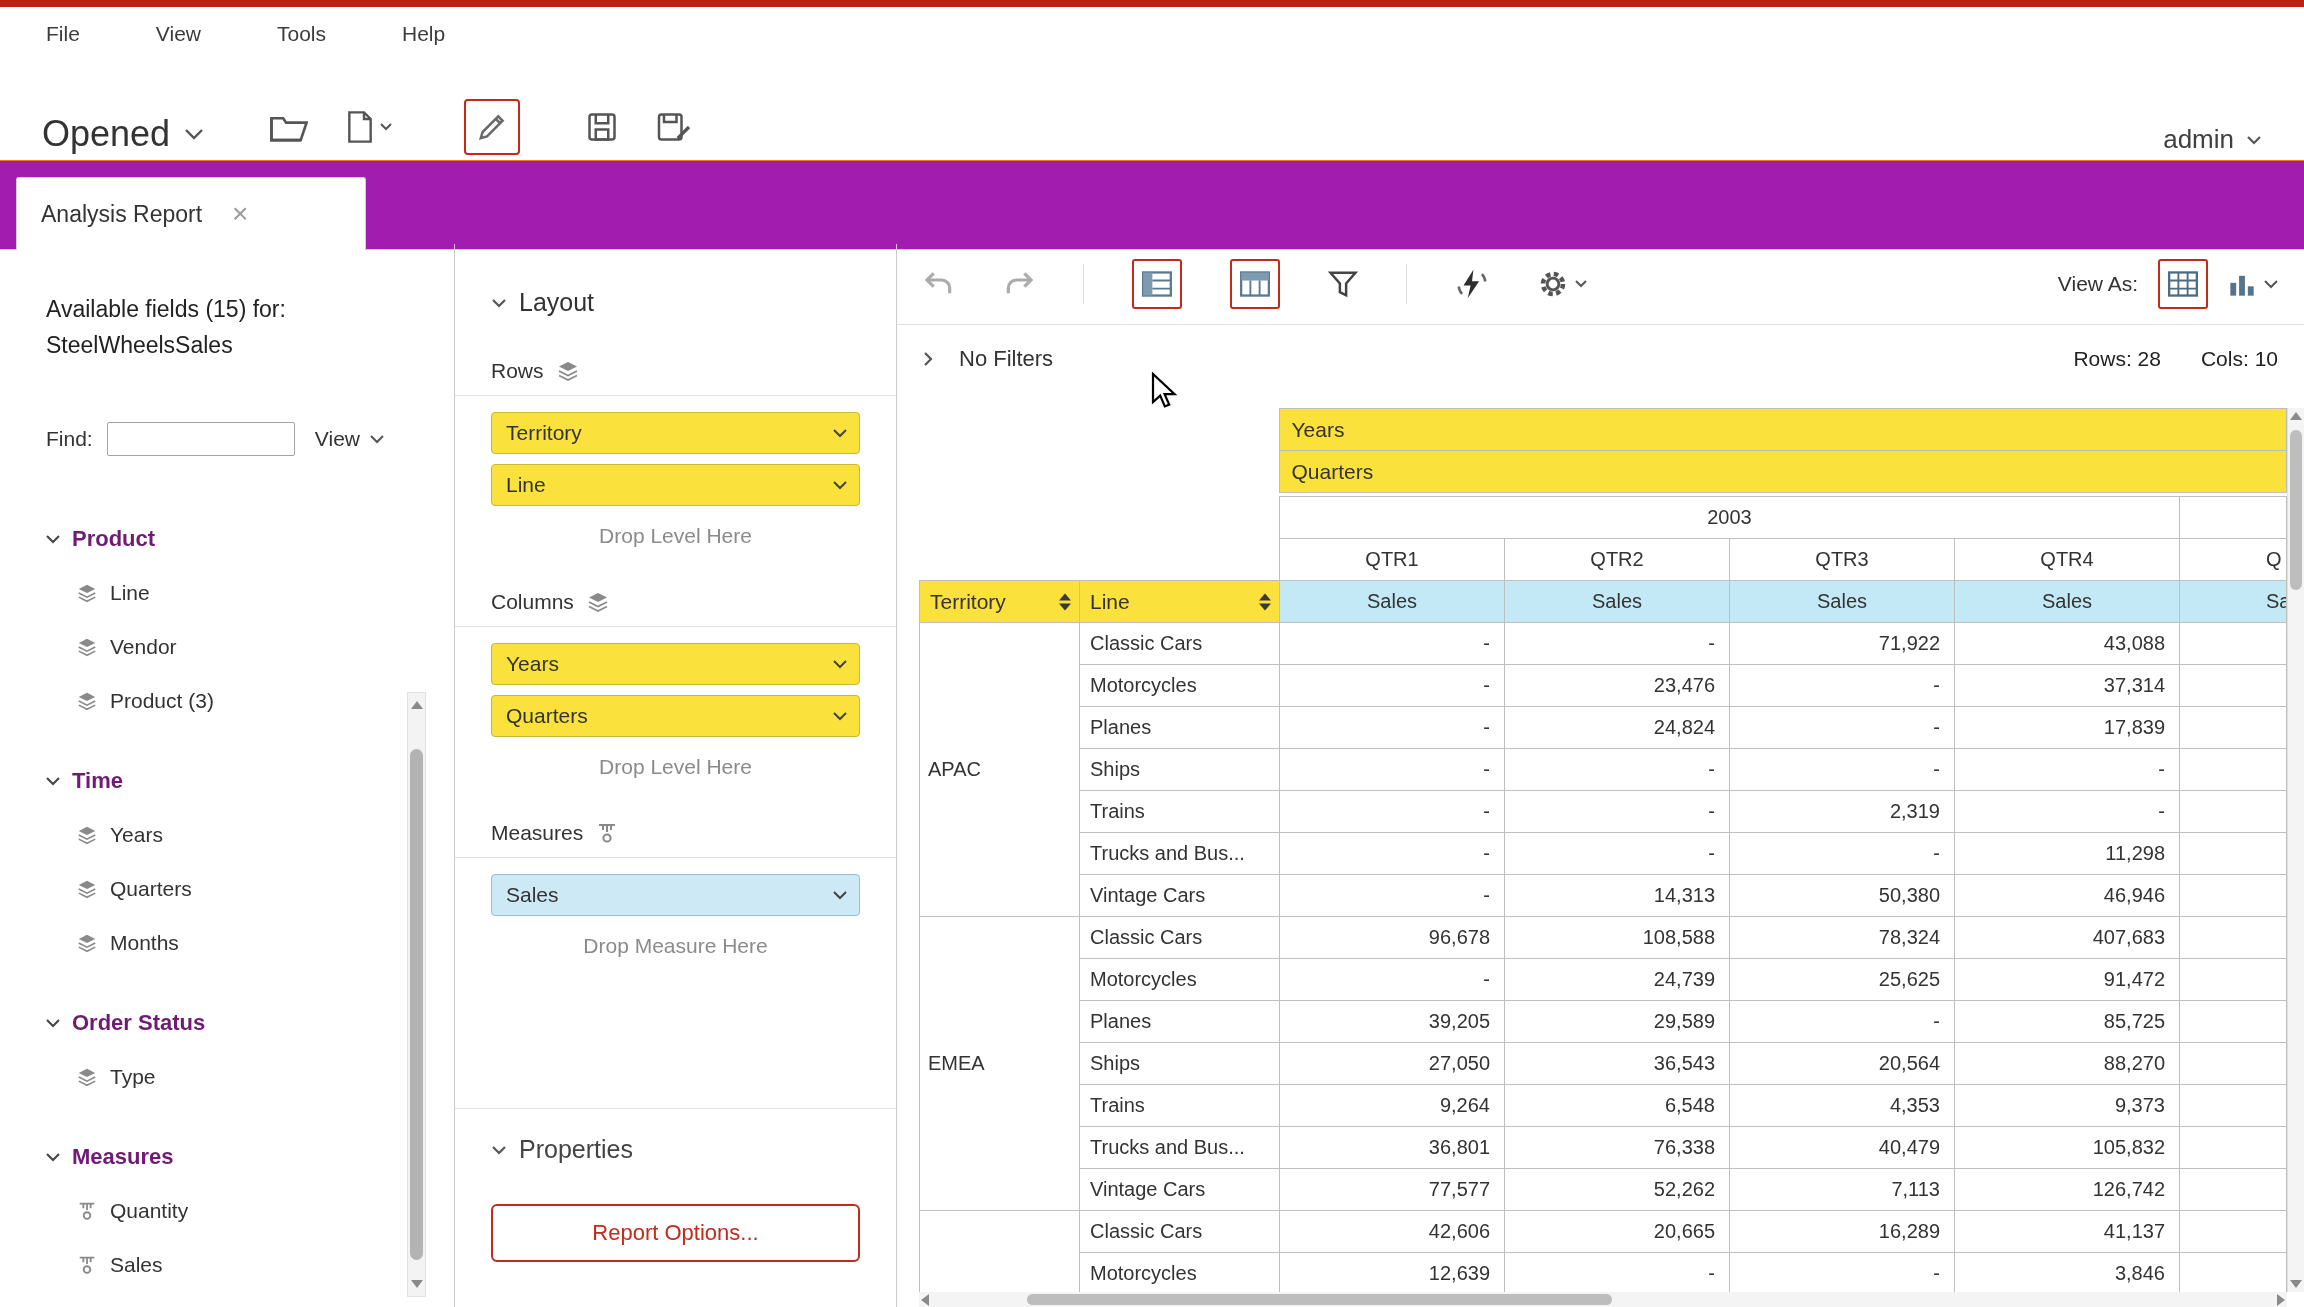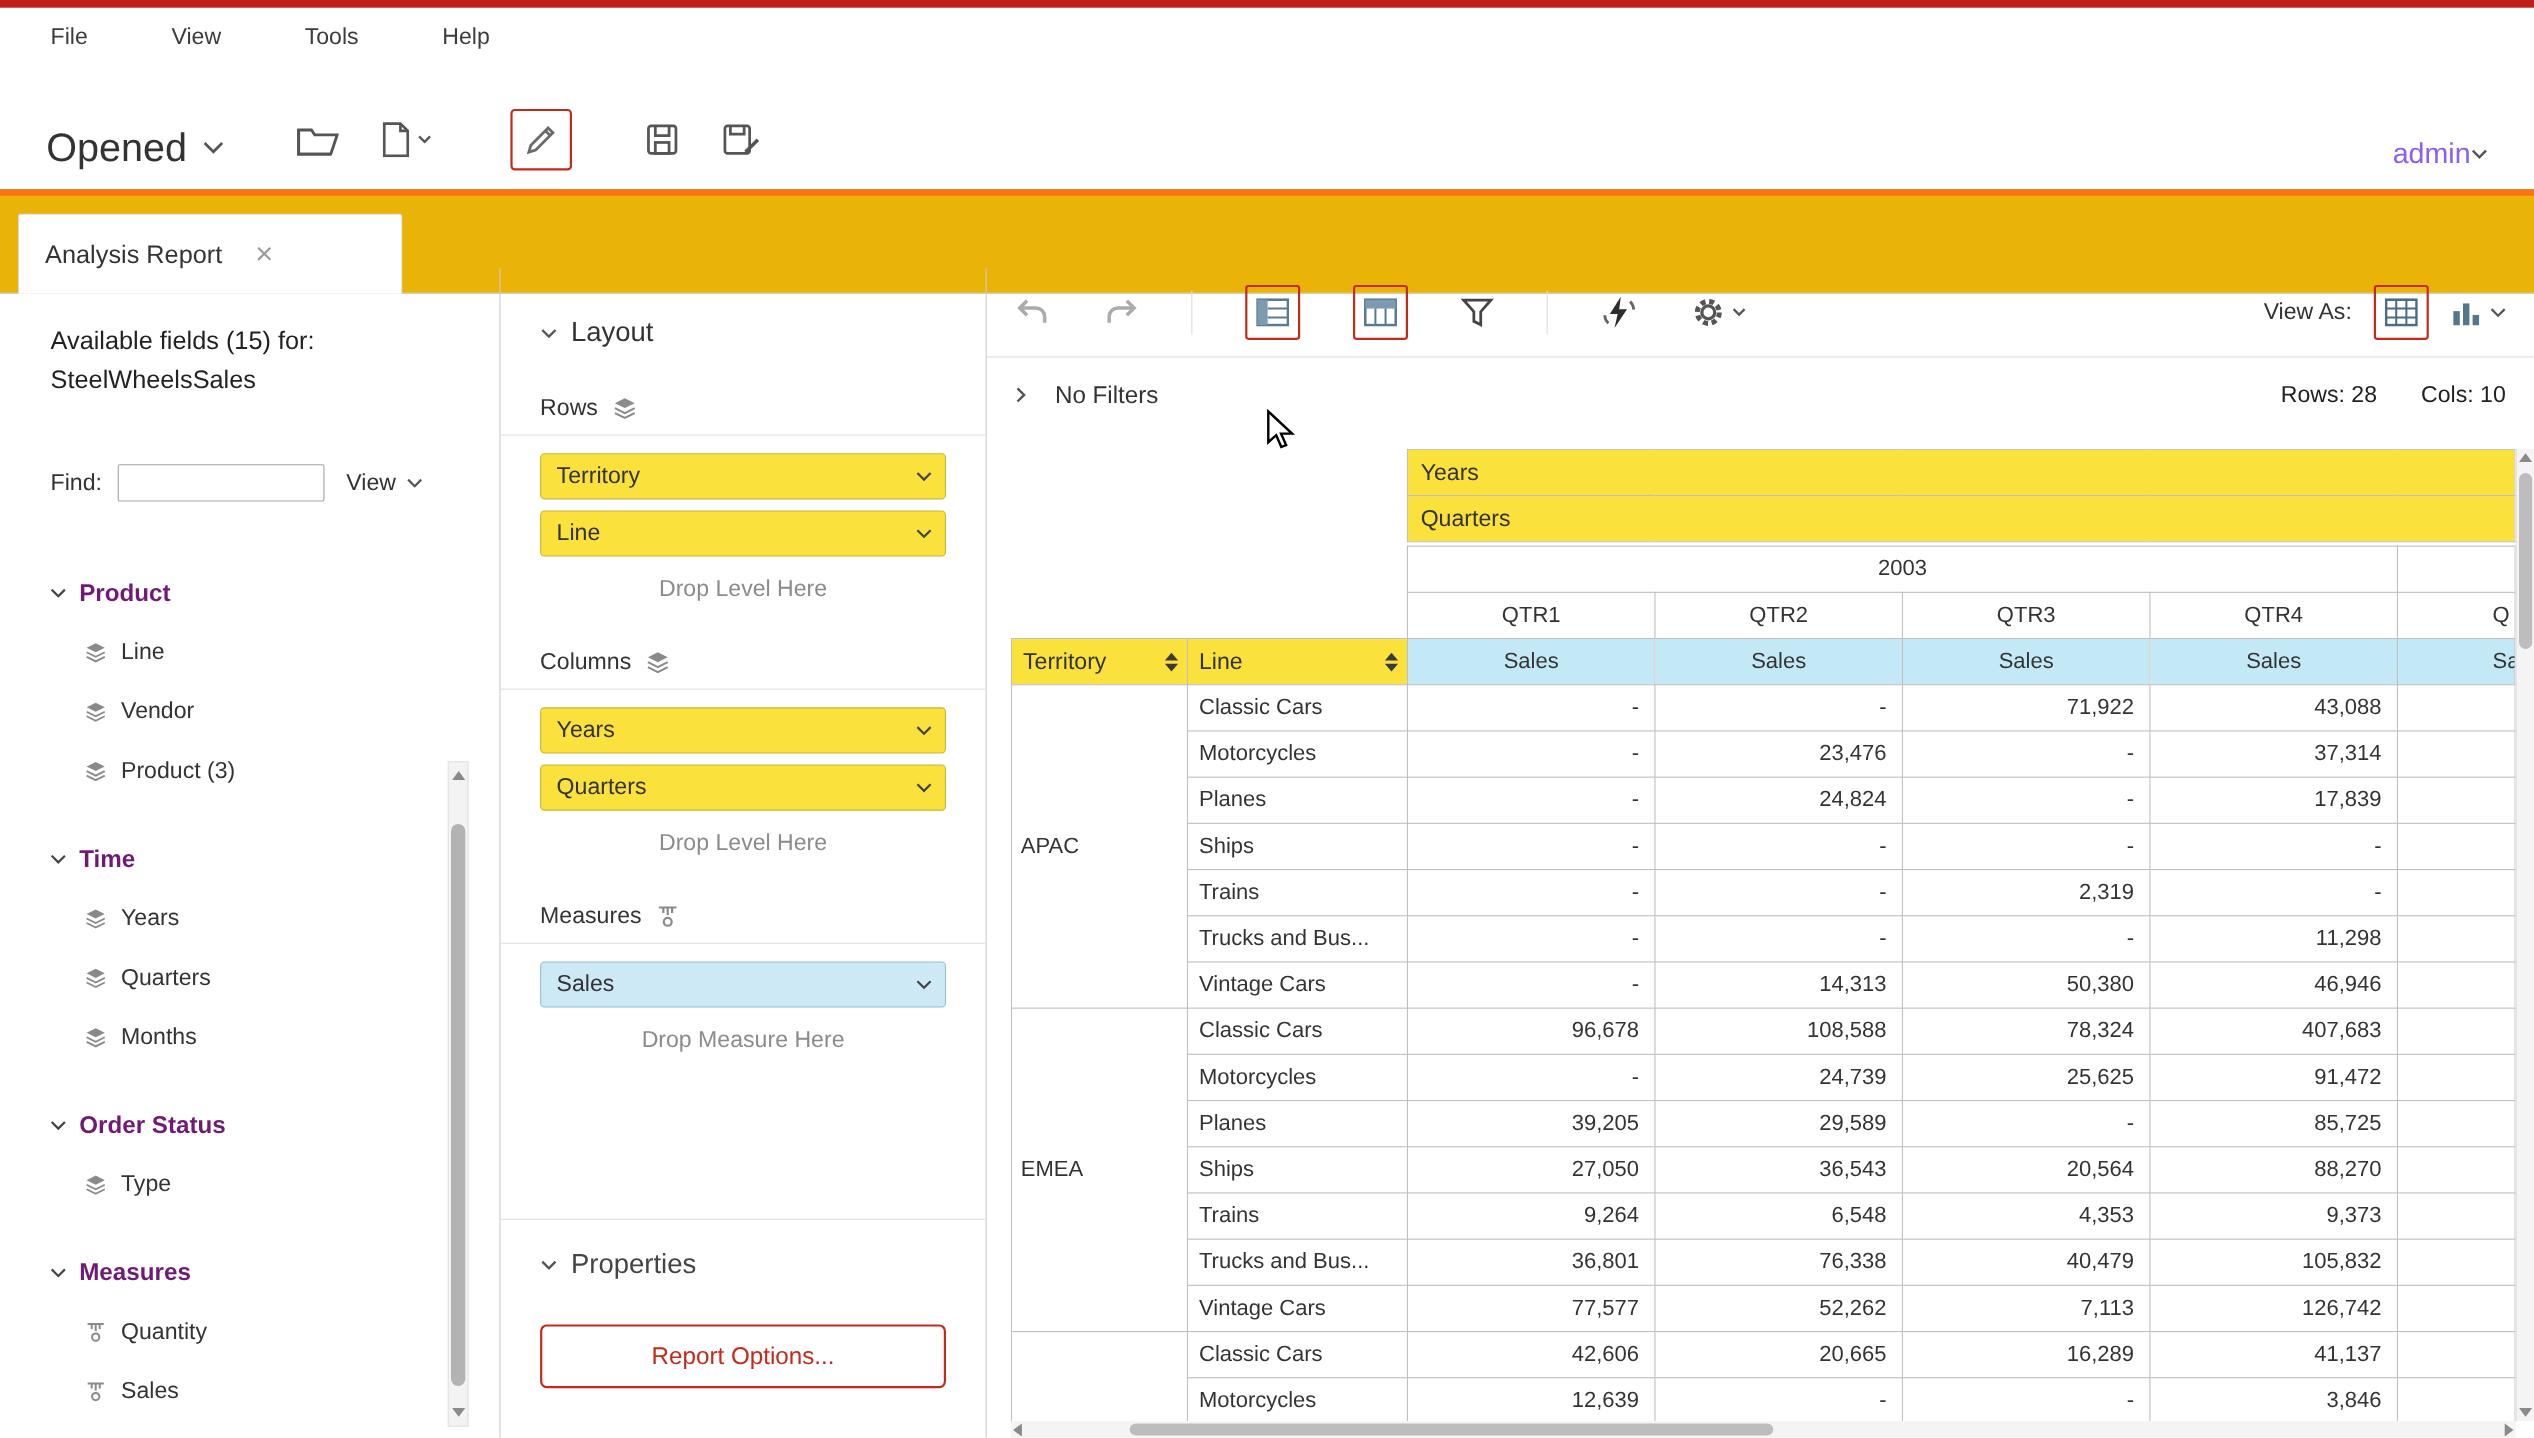--- a/index.html
+++ b/index.html
@@ -12,23 +12,23 @@
   
   .top-red{position:absolute;top:0;left:0;right:0;height:7px;background:#bf1f16}
   .menu-bar{position:absolute;top:7px;left:0;right:0;height:54px;display:flex;align-items:center;
     padding-left:46px;gap:76px;font-size:21px;color:#3c3c3c}
   .menu-item{cursor:pointer}
   .toolbar{position:absolute;top:61px;left:0;right:0;height:94px;display:flex;align-items:flex-end;padding:0 42px}
   .opened{display:flex;align-items:center;gap:14px;font-size:36px;color:#333;cursor:pointer}
   .tool-icons{display:flex;align-items:center;gap:38px;margin-left:66px}
   .iconbtn{display:flex;align-items:center;justify-content:center;cursor:pointer}
   .redbox{width:52px;height:52px;border:2px solid #c22a1c;border-radius:4px;display:flex;align-items:center;justify-content:center;cursor:pointer}
-  .admin{margin-left:auto;display:flex;align-items:center;font-size:26px;color:#8b5cf6;cursor:pointer}
-  .tab-strip{position:absolute;top:172px;left:0;right:0;height:88px;background:#eab308;
-    border-top:6px solid #f97316;border-bottom:1px solid #cfcfcf}
+  .admin{margin-left:auto;display:flex;align-items:center;gap:12px;font-size:26px;color:#404040;cursor:pointer}
+  .tab-strip{position:absolute;top:160px;left:0;right:0;height:88px;background:#a21caf;
+    border-top:1px solid #f97316;border-bottom:1px solid #cfcfcf}
   .tab{position:absolute;left:16px;top:16px;bottom:-1px;width:300px;background:#fff;
     border:1px solid #cfcfcf;border-bottom:none;border-radius:3px 3px 0 0;
     display:flex;align-items:center;gap:30px;padding:0 24px;font-size:23px;color:#333;cursor:pointer}
   .tab-close{color:#9a9a9a;font-size:28px;line-height:1;cursor:pointer}
   
   .main{position:absolute;top:244px;left:0;right:0;bottom:0;display:flex}
   .fields-panel{width:455px;border-right:1px solid #ccc;position:relative;padding:0 0 0 46px;box-sizing:border-box}
   .layout-panel{width:442px;border-right:1px solid #ccc;position:relative;padding:0 36px;box-sizing:border-box}
   .report-panel{flex:1;position:relative}
   

